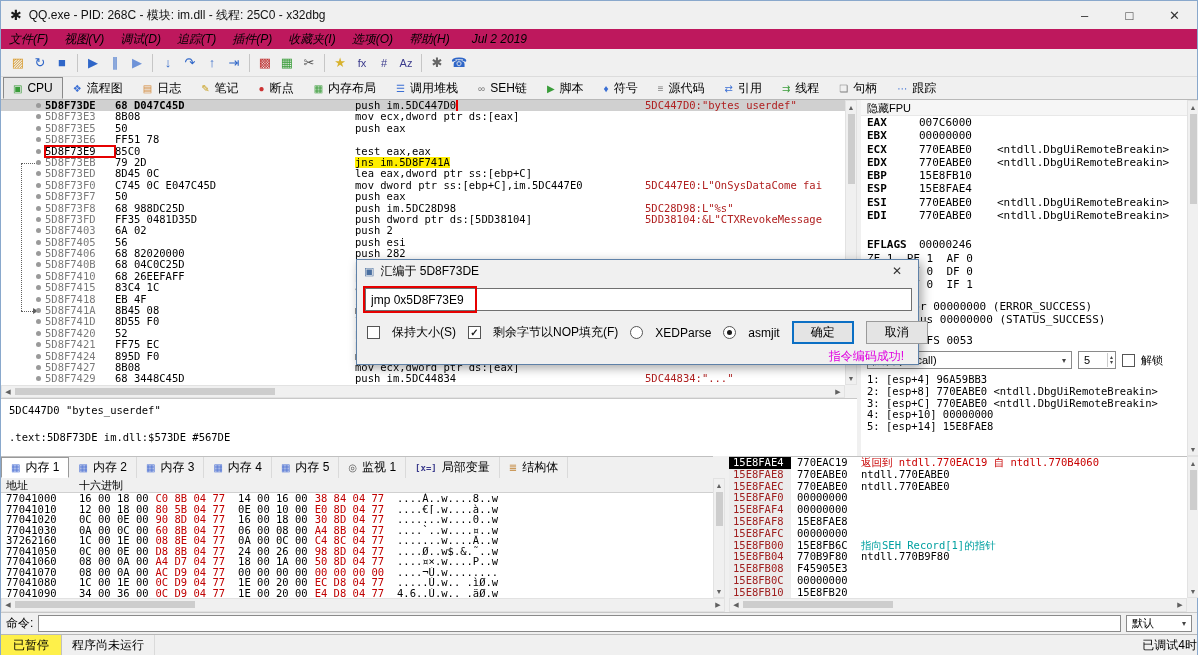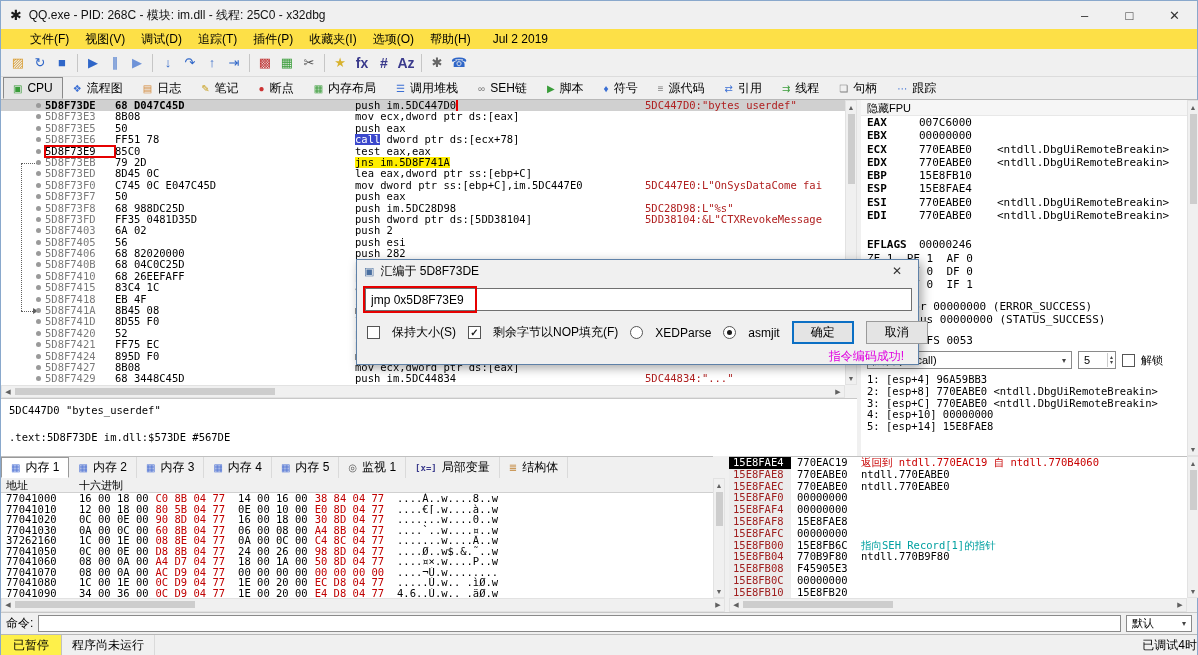--- a/index.html
+++ b/index.html
@@ -8,28 +8,28 @@
   .app{position:absolute;inset:0;border:1px solid #89a8cc;background:#f0f0f0;}
 
   
   .titlebar{position:absolute;left:0;top:0;width:100%;height:28px;display:flex;align-items:center;background:#f0f0f0;}
   .app-ic{margin:0 7px 0 9px;color:#1a1a1a;font-size:14px;}
   .title{font-size:12px;color:#111;}
   .wbtns{margin-left:auto;display:flex;height:100%;}
   .wbtn{width:45px;display:flex;align-items:center;justify-content:center;font-size:13px;color:#333;}
 
   
-  .menubar{position:absolute;left:0;top:28px;width:100%;height:20px;display:flex;align-items:center;padding-left:21px;background:#fde047;}
+  .menubar{position:absolute;left:0;top:28px;width:100%;height:20px;display:flex;align-items:center;padding-left:0;background:#be185d;font-style:italic;}
   .menu-item{padding:2px 8px;font-size:12px;white-space:nowrap;}
   .menu-item.static{margin-left:6px;}
 
   
   .toolbar{position:absolute;left:0;top:48px;width:100%;height:28px;display:flex;align-items:center;padding-left:6px;background:#f0f0f0;border-bottom:1px solid #dcdcdc;}
   .tb-icon{width:22px;height:22px;display:flex;align-items:center;justify-content:center;font-size:13px;}
-  .tb-text{font-size:14px;font-weight:bold;}
+  .tb-text{font-size:11px;font-weight:normal;}
   .tb-sep{width:1px;height:18px;background:#c6c6c6;margin:0 4px;}
 
   
   .tabbar{position:absolute;left:0;top:76px;width:100%;height:23px;display:flex;align-items:flex-end;background:#f0f0f0;border-bottom:1px solid #b8b8b8;padding-left:2px;}
   .tab{height:22px;display:flex;align-items:center;gap:5px;padding:0 9px;font-size:12px;white-space:nowrap;border:1px solid transparent;}
   .tab.active{background:#e7e7e7;border:1px solid #8a8a8a;border-bottom:1px solid #e7e7e7;}
   .tab-ic{font-size:10px;}
 
   
   .disasm{position:absolute;left:0;top:99px;width:844px;height:285px;background:#fff;overflow:hidden;}
@@ -261,21 +261,21 @@
 
   <div class="disasm">
     <div id="disrows">
       <div class="jtop"></div>
       <div class="jvert"></div>
       <div class="jbot"></div>
       <div class="jarrow"></div>
     <div class="drow sel"><span class="c-dot"><span class="dot"></span></span><span class="c-addr b">5D8F73DE</span><span class="c-bytes">68 D047C45D</span><span class="c-instr"><span class="itext rbox">push im.5DC447D0</span></span><span class="c-cmt">5DC447D0:"bytes_userdef"</span></div>
         <div class="drow"><span class="c-dot"><span class="dot"></span></span><span class="c-addr">5D8F73E3</span><span class="c-bytes">8B08</span><span class="c-instr"><span class="itext">mov ecx,dword ptr ds:[eax]</span></span><span class="c-cmt"></span></div>
         <div class="drow"><span class="c-dot"><span class="dot"></span></span><span class="c-addr">5D8F73E5</span><span class="c-bytes">50</span><span class="c-instr"><span class="itext">push eax</span></span><span class="c-cmt"></span></div>
-        <div class="drow"><span class="c-dot"><span class="dot"></span></span><span class="c-addr">5D8F73E6</span><span class="c-bytes">FF51 78</span><span class="c-instr"><span class="itext"><span class="callmn">call</span> dword ptr ds:[ecx+78]</span></span><span class="c-cmt"></span></div>
+        <div class="drow"><span class="c-dot"><span class="dot"></span></span><span class="c-addr">5D8F73E6</span><span class="c-bytes">FF51 78</span><span class="c-cmt"></span></div>
         <div class="drow"><span class="c-dot"><span class="dot"></span></span><span class="c-addr rbox">5D8F73E9</span><span class="c-bytes">85C0</span><span class="c-instr"><span class="itext">test eax,eax</span></span><span class="c-cmt"></span></div>
         <div class="drow"><span class="c-dot"><span class="dot"></span></span><span class="c-addr">5D8F73EB</span><span class="c-bytes">79 2D</span><span class="c-instr"><span class="itext jmp">jns im.5D8F741A</span></span><span class="c-cmt"></span></div>
         <div class="drow"><span class="c-dot"><span class="dot"></span></span><span class="c-addr">5D8F73ED</span><span class="c-bytes">8D45 0C</span><span class="c-instr"><span class="itext">lea eax,dword ptr ss:[ebp+C]</span></span><span class="c-cmt"></span></div>
         <div class="drow"><span class="c-dot"><span class="dot"></span></span><span class="c-addr">5D8F73F0</span><span class="c-bytes">C745 0C E047C45D</span><span class="c-instr"><span class="itext">mov dword ptr ss:[ebp+C],im.5DC447E0</span></span><span class="c-cmt">5DC447E0:L"OnSysDataCome fai</span></div>
         <div class="drow"><span class="c-dot"><span class="dot"></span></span><span class="c-addr">5D8F73F7</span><span class="c-bytes">50</span><span class="c-instr"><span class="itext">push eax</span></span><span class="c-cmt"></span></div>
         <div class="drow"><span class="c-dot"><span class="dot"></span></span><span class="c-addr">5D8F73F8</span><span class="c-bytes">68 988DC25D</span><span class="c-instr"><span class="itext">push im.5DC28D98</span></span><span class="c-cmt">5DC28D98:L"%s"</span></div>
         <div class="drow"><span class="c-dot"><span class="dot"></span></span><span class="c-addr">5D8F73FD</span><span class="c-bytes">FF35 0481D35D</span><span class="c-instr"><span class="itext">push dword ptr ds:[5DD38104]</span></span><span class="c-cmt">5DD38104:&amp;L"CTXRevokeMessage</span></div>
         <div class="drow"><span class="c-dot"><span class="dot"></span></span><span class="c-addr">5D8F7403</span><span class="c-bytes">6A 02</span><span class="c-instr"><span class="itext">push 2</span></span><span class="c-cmt"></span></div>
         <div class="drow"><span class="c-dot"><span class="dot"></span></span><span class="c-addr">5D8F7405</span><span class="c-bytes">56</span><span class="c-instr"><span class="itext">push esi</span></span><span class="c-cmt"></span></div>
         <div class="drow"><span class="c-dot"><span class="dot"></span></span><span class="c-addr">5D8F7406</span><span class="c-bytes">68 82020000</span><span class="c-instr"><span class="itext">push 282</span></span><span class="c-cmt"></span></div>

